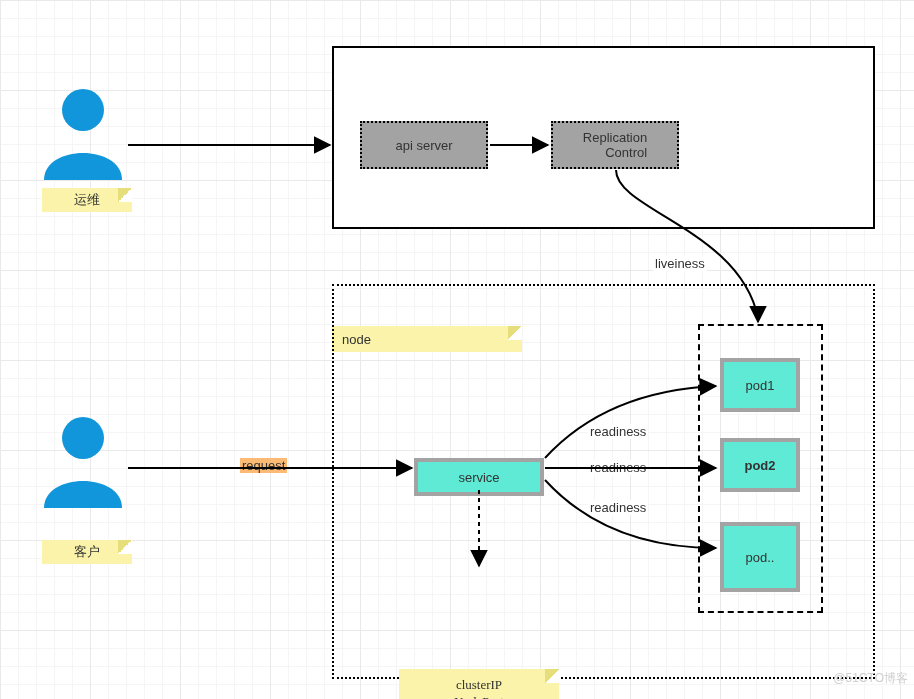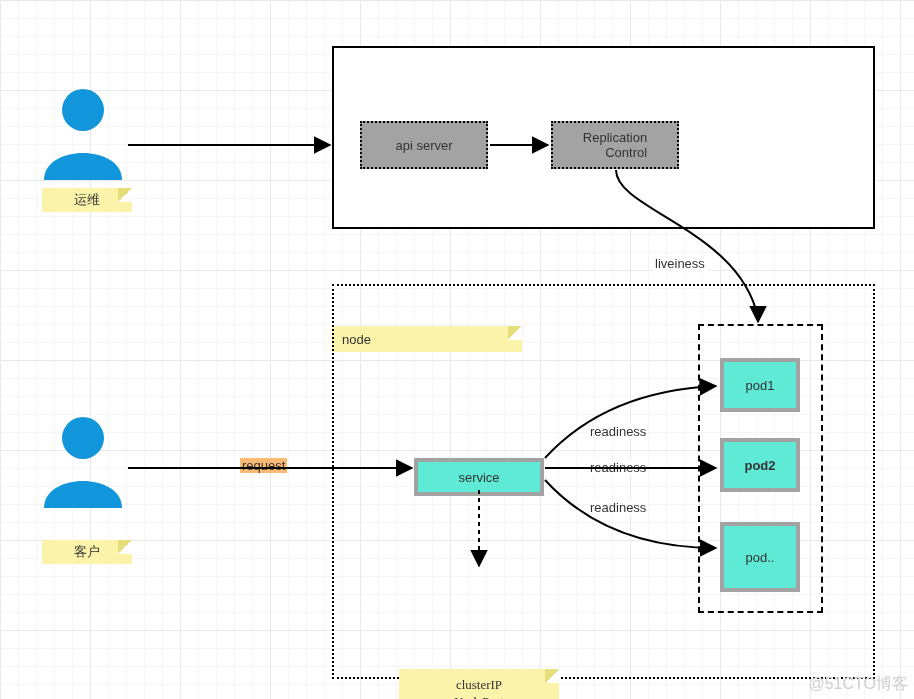--- a/index.html
+++ b/index.html
@@ -34,22 +34,22 @@
   }
   .sticky .fold {
     position: absolute;
     top: 0; right: 0;
     width: 14px; height: 14px;
     background: linear-gradient(135deg, #e6de7a 0 50%, #fff 50% 100%);
   }
   .sticky.center { text-align:center; display:flex; align-items:center; justify-content:center;font-family:Liberation Serif, serif; }
   svg.overlay { position:absolute; top:0; left:0; }
   .watermark {
-    position:absolute; right:6px; bottom:4px;
-    color:#cfcfcf; font-size:16px;
+    position:absolute; right:6px; bottom:12px;
+    color:#cfcfcf; font-size:12px;
   }
 </style>
 </head>
 <body>
 
 <svg class="overlay" width="120" height="120" style="left:36px; top:82px;">
   <circle cx="47" cy="28" r="21" fill="#1296db"></circle>
   <path d="M8 98 C8 62 86 62 86 98 Z" fill="#1296db"></path>
 </svg>
 <div class="abs sticky center" style="left:42px; top:188px; width:90px; height:24px;">

